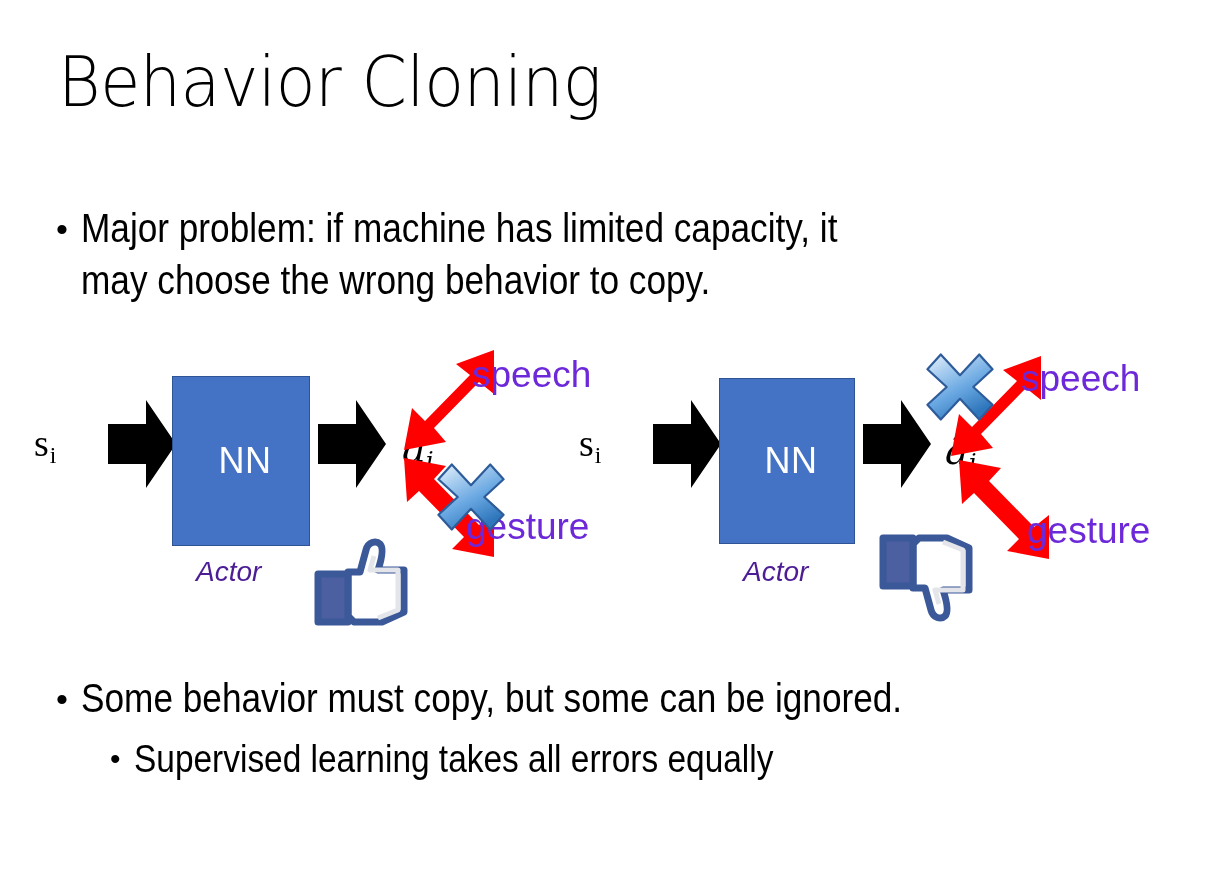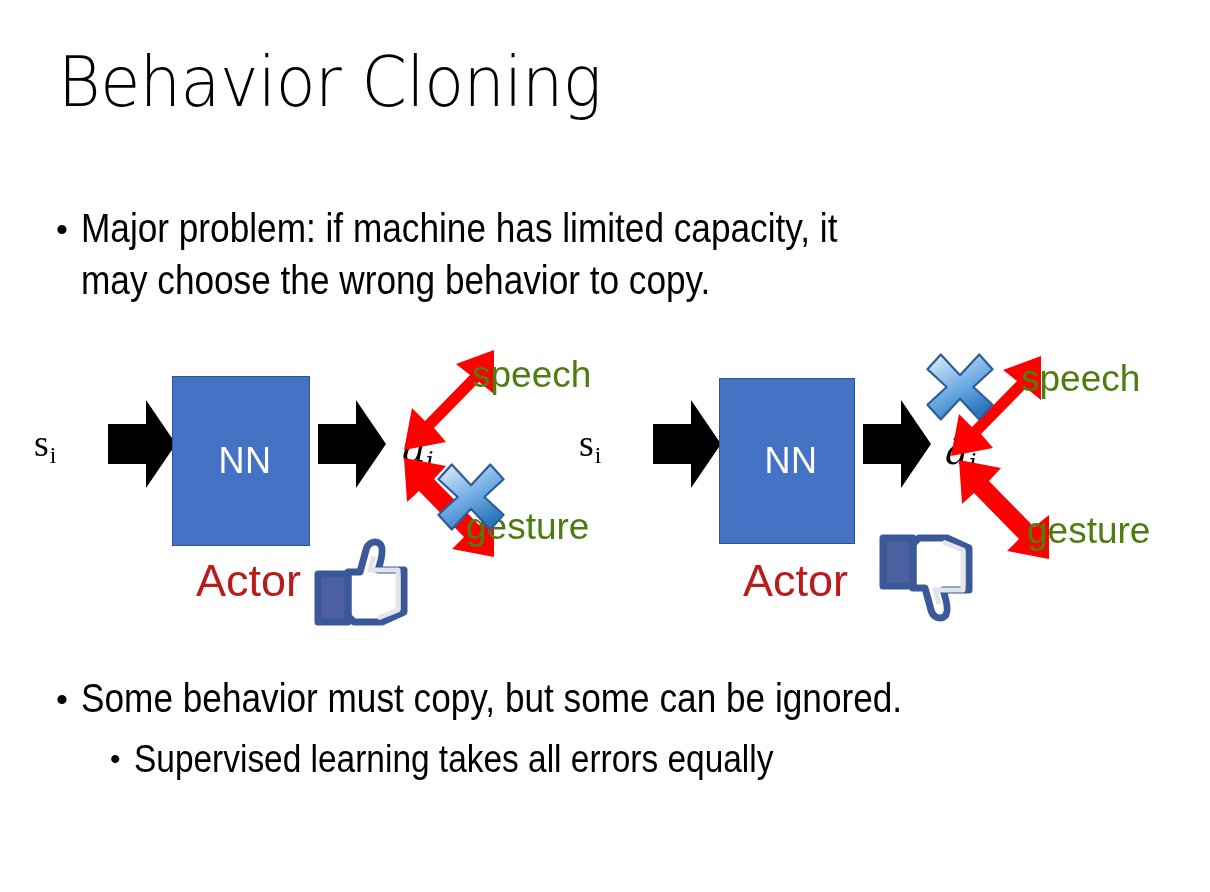--- a/index.html
+++ b/index.html
@@ -116,24 +116,25 @@
     font-family: "Liberation Sans", sans-serif;
     font-size: 36px;
     line-height: 1;
     letter-spacing: 0.5px;
   }
 
   
   .actor-label {
     position: absolute;
     font-family: "Liberation Sans", sans-serif;
-    font-size: 45px;
-    line-height: 1;
-    color: #b91c1c;
-    white-space: nowrap;
+    font-size: 28px;
+    line-height: 1;
+    color: #4c1d95;
+    white-space: nowrap;
+    font-style: italic;
   }
 
   
   .action-label {
     position: absolute;
     font-family: "DejaVu Serif", serif;
     font-style: italic;
     font-size: 40px;
     line-height: 1;
     color: #000;
@@ -155,21 +156,21 @@
     height: 118px;
   }
   .red-arrow svg { display: block; width: 100%; height: 100%; overflow: visible; }
 
   
   .outcome-label {
     position: absolute;
     font-family: "Liberation Sans", sans-serif;
     font-size: 37px;
     line-height: 1;
-    color: #4d7c0f;
+    color: #6d28d9;
     white-space: nowrap;
   }
 
   
   .x-mark {
     position: absolute;
     width: 74px;
     height: 74px;
   }
   .x-mark svg { display: block; width: 100%; height: 100%; }

